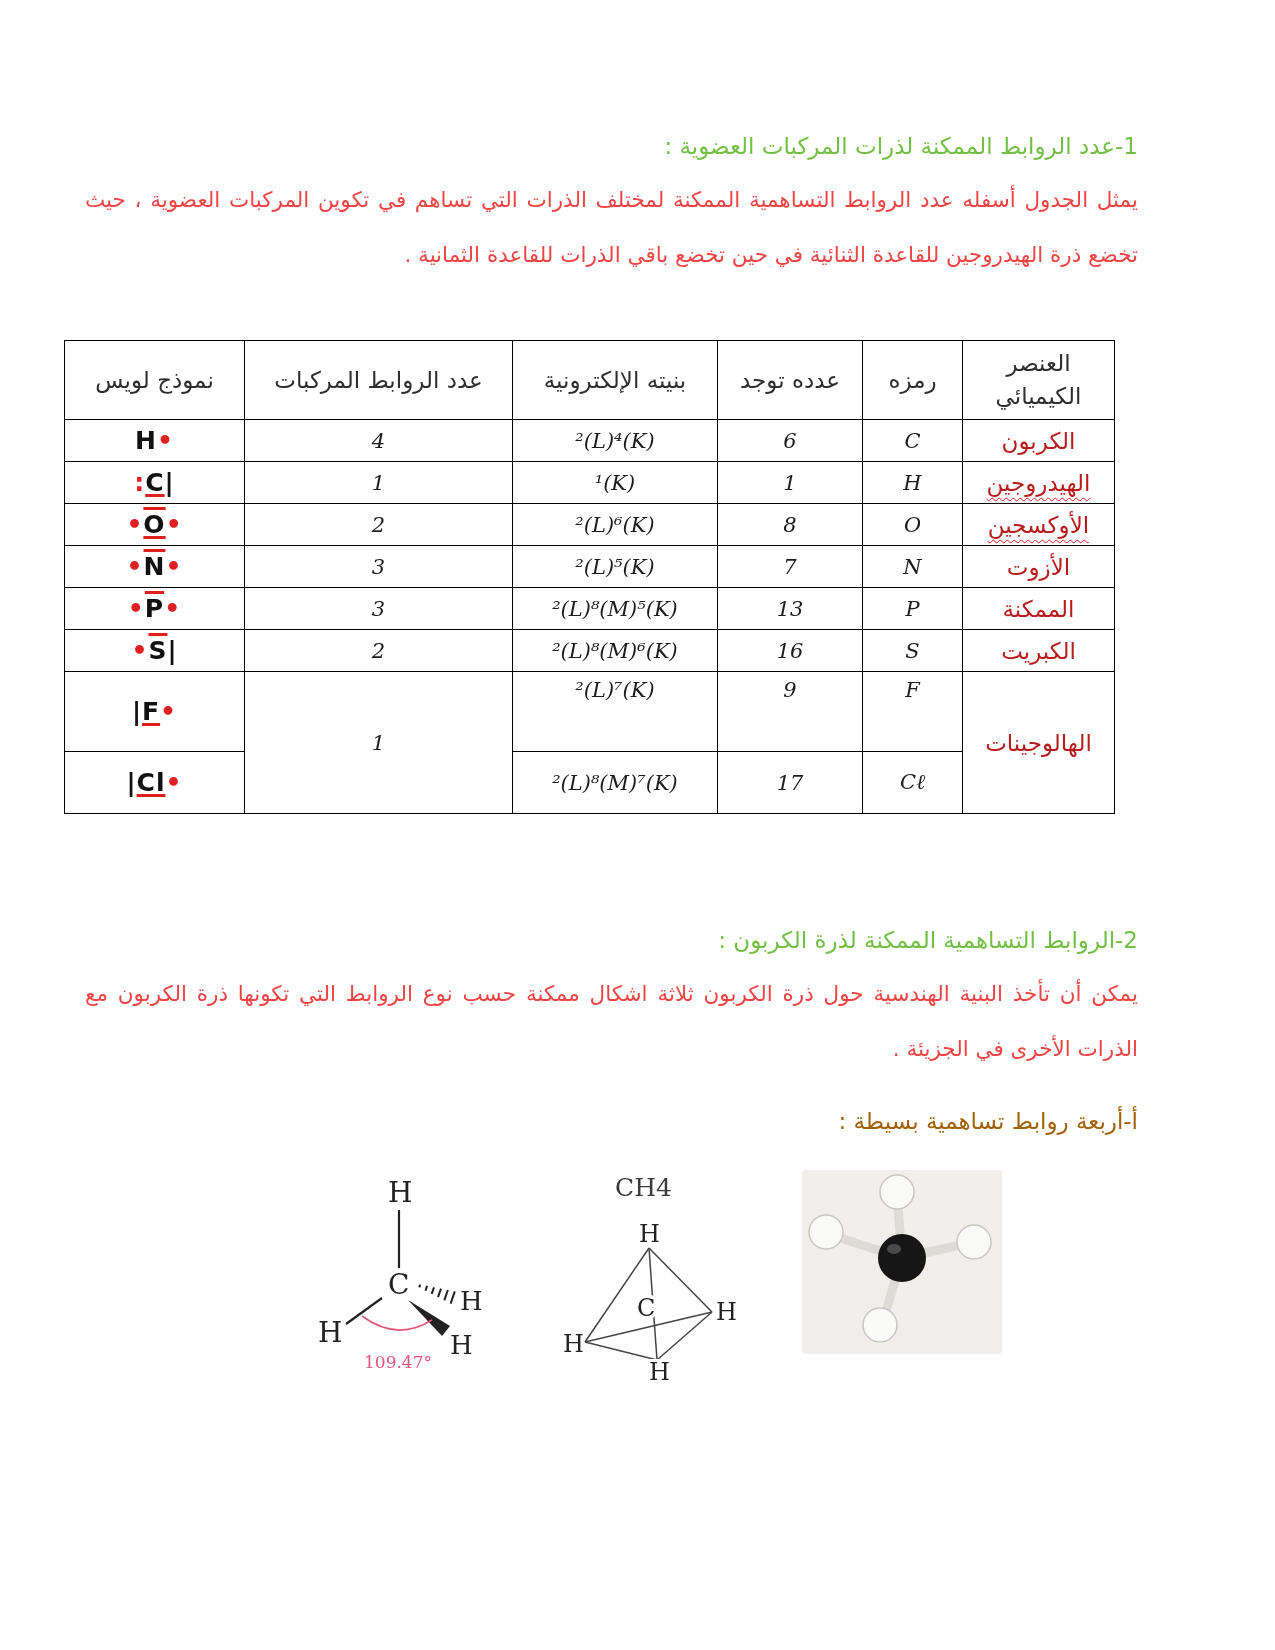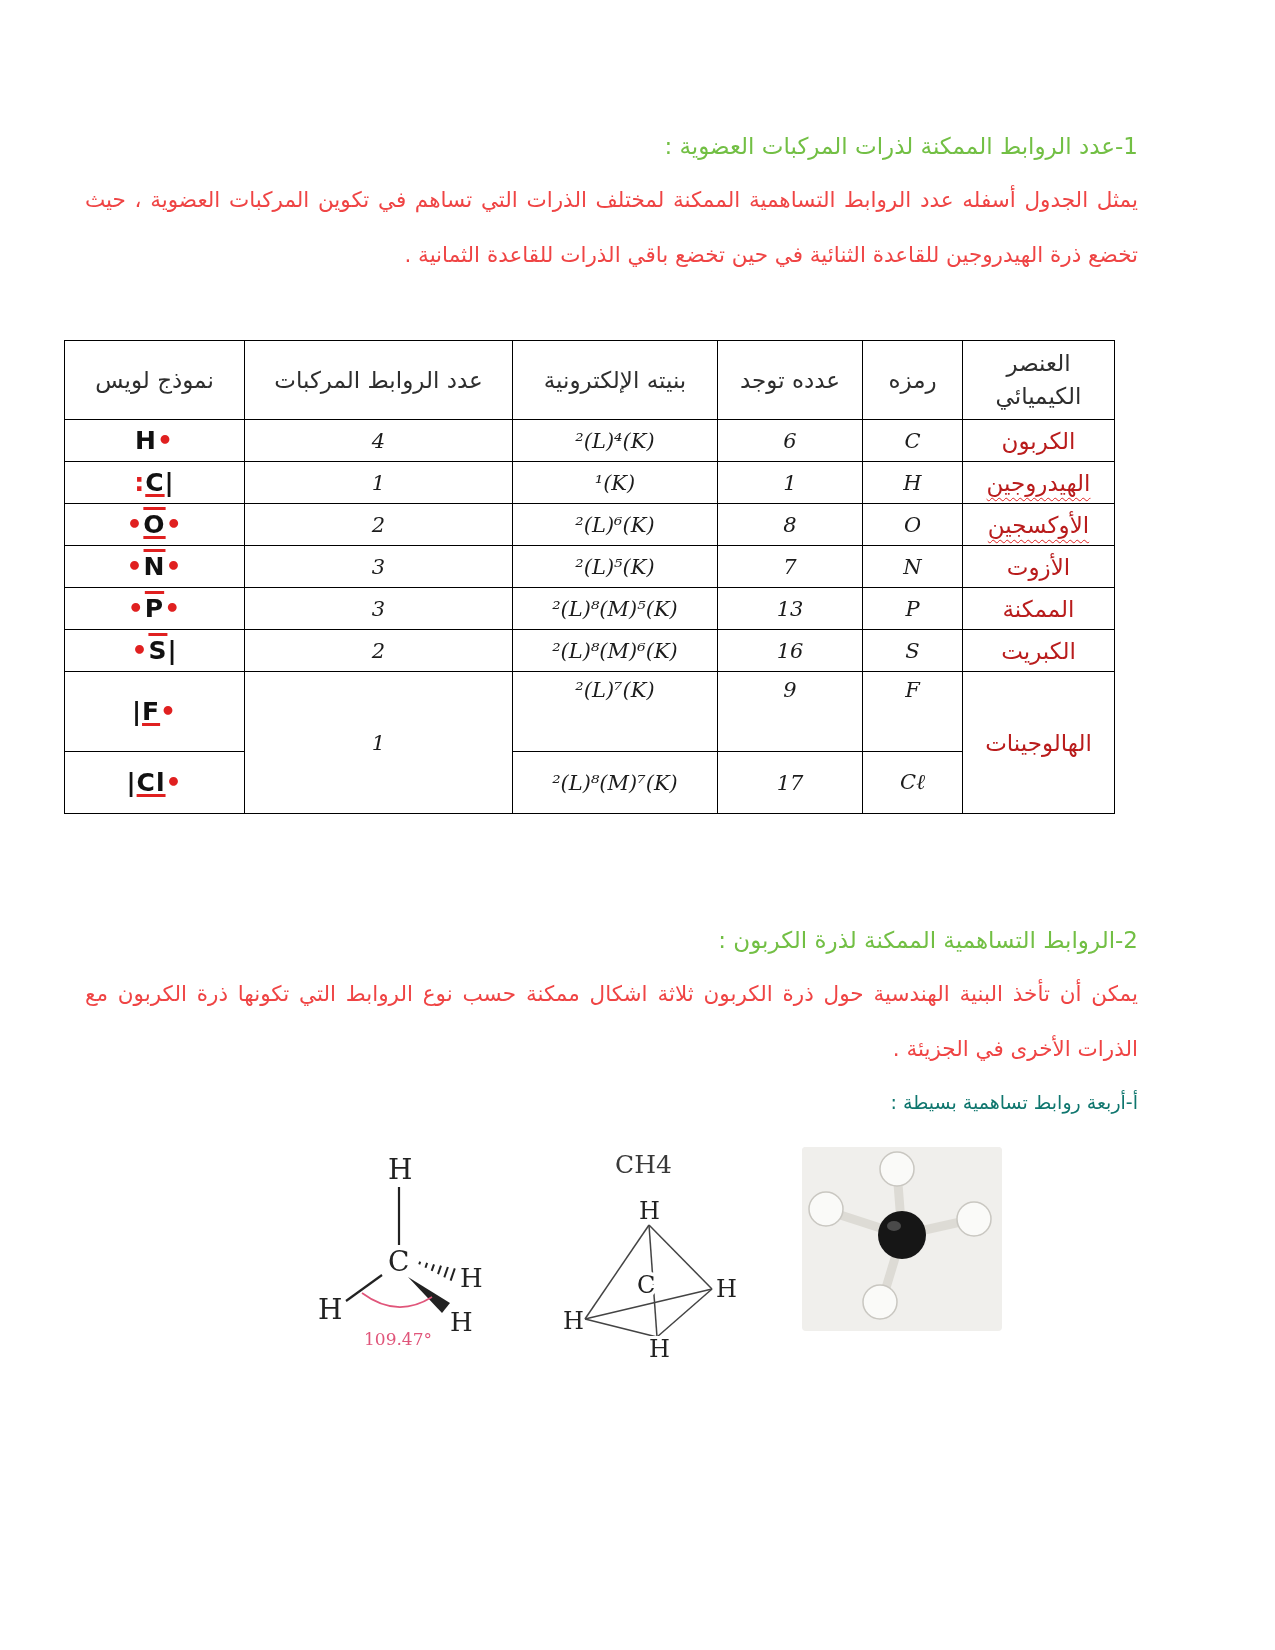--- a/index.html
+++ b/index.html
@@ -12,22 +12,22 @@
   .page{
     width:1223px;min-height:1650px;
     padding:128px 85px 40px 85px;
     box-sizing:border-box;
   }
   .h-green{
     color:#72bf44;font-size:23px;font-weight:400;
     margin:0 0 8px 0;line-height:1.6;
   }
   .h-teal{
-    color:#0f766e;font-size:19px;font-weight:400;
-    margin:10px 0 4px 0;line-height:1.6;
+    color:#a16207;font-size:23px;font-weight:400;
+    margin:26px 0 4px 0;line-height:1.6;
   }
   .para{
     font-size:21.5px;line-height:2.55;color:#ef4444;
     text-align:justify;margin:4px 0 0 0;
   }
   
   table.bonds{
     border-collapse:collapse;
     width:1050px;
     margin:58px 23px 0 0;

